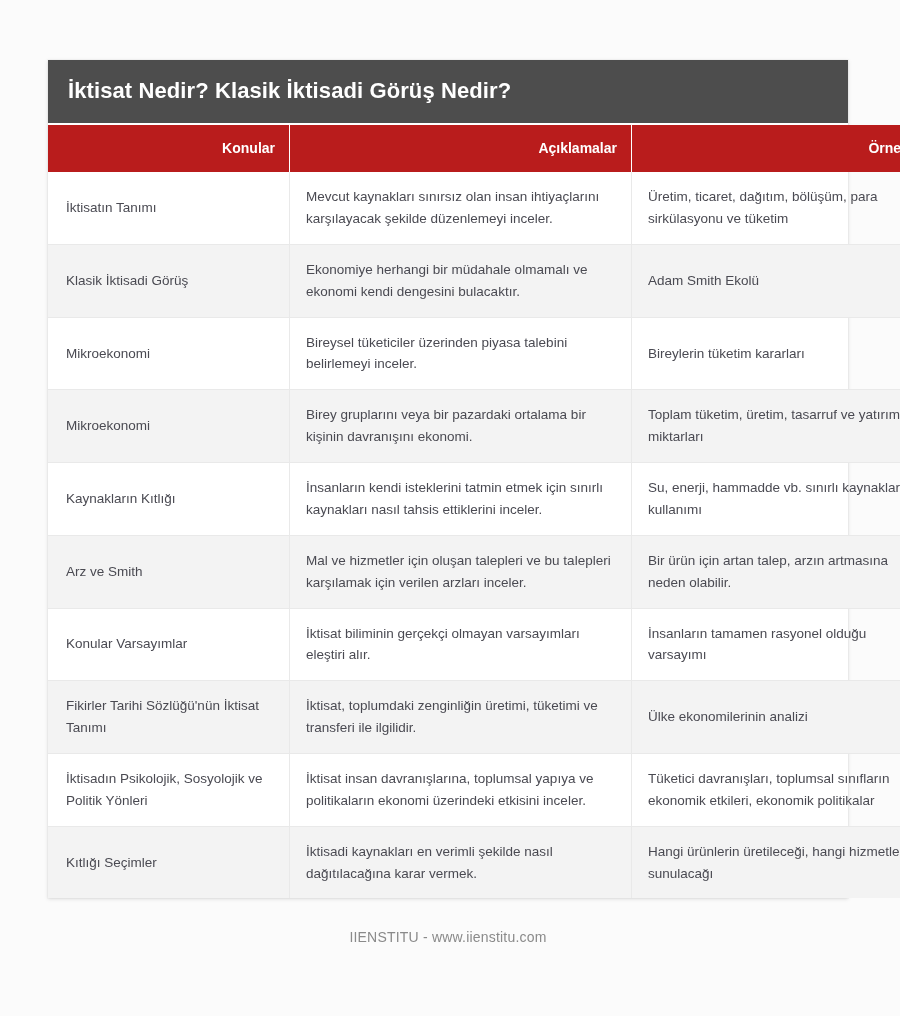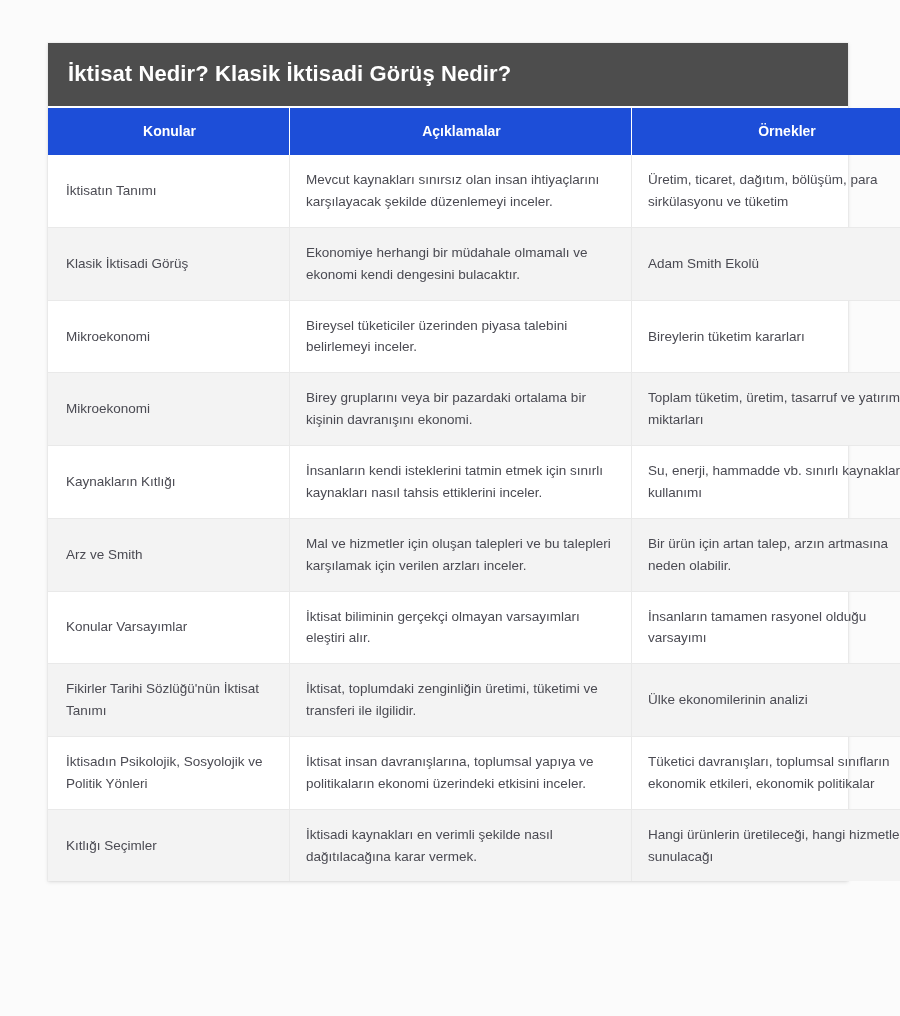--- a/index.html
+++ b/index.html
@@ -13,21 +13,21 @@
     font-family: "Liberation Sans", "DejaVu Sans", sans-serif;
     -webkit-font-smoothing: antialiased;
     overflow: hidden;
   }
 
   .page {
     position: relative;
     width: 900px;
     height: 1016px;
     box-sizing: border-box;
-    padding: 43px 52px 0 48px;
+    padding: 60px 52px 0 48px;
   }
 
   .card {
     width: 800px;
     background: #ffffff;
     box-shadow: 0 1px 4px rgba(0,0,0,0.13), 0 0 0 1px rgba(0,0,0,0.02);
   }
 
   .title-bar {
     background: #4d4d4d;
@@ -43,25 +43,25 @@
     line-height: 1.2;
   }
 
   table.data-table {
     width: 100%;
     border-collapse: collapse;
     table-layout: fixed;
   }
 
   table.data-table thead th {
-    background: #1d4ed8;
+    background: #b91c1c;
     color: #ffffff;
     font-size: 14px;
     font-weight: bold;
-    text-align: center;
+    text-align: right;
     padding: 15px 14px 15px 16px;
     border-right: 1px solid #ffffff;
     vertical-align: middle;
     line-height: 1.2;
   }
   table.data-table thead th:last-child {
     border-right: none;
   }
 
   table.data-table tbody td {
@@ -167,14 +167,15 @@
         <tr class="alt">
           <td class="col-topic">Kıtlığı Seçimler</td>
           <td class="col-desc">İktisadi kaynakları en verimli şekilde nasıl dağıtılacağına karar vermek.</td>
           <td class="col-example">Hangi ürünlerin üretileceği, hangi hizmetlerin sunulacağı</td>
         </tr>
       </tbody>
     </table>
 
   </div>
 
+  <div class="footer">IIENSTITU - www.iienstitu.com</div>
 
 </div>
 
 </body></html>

